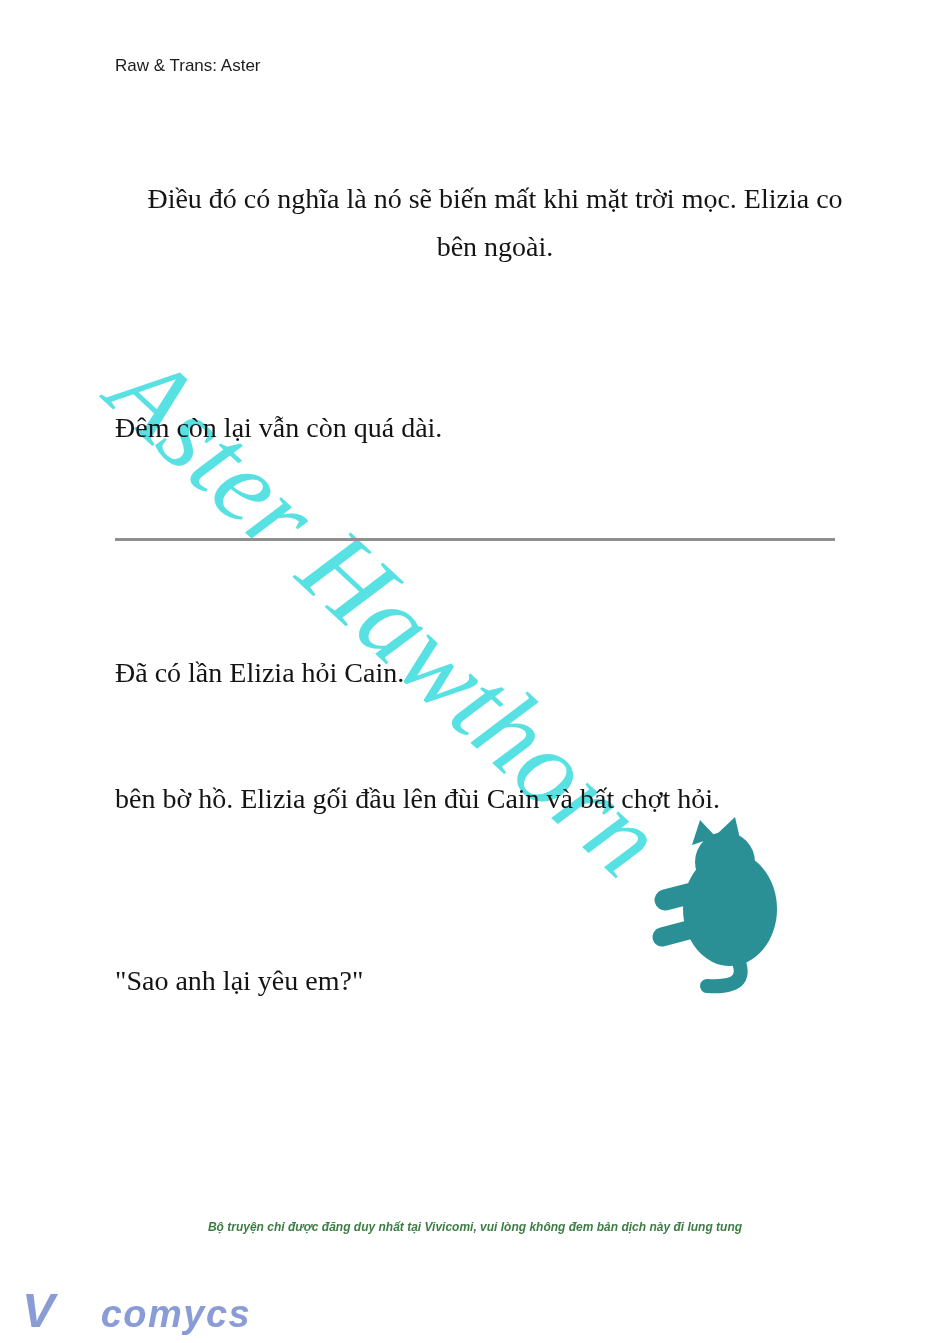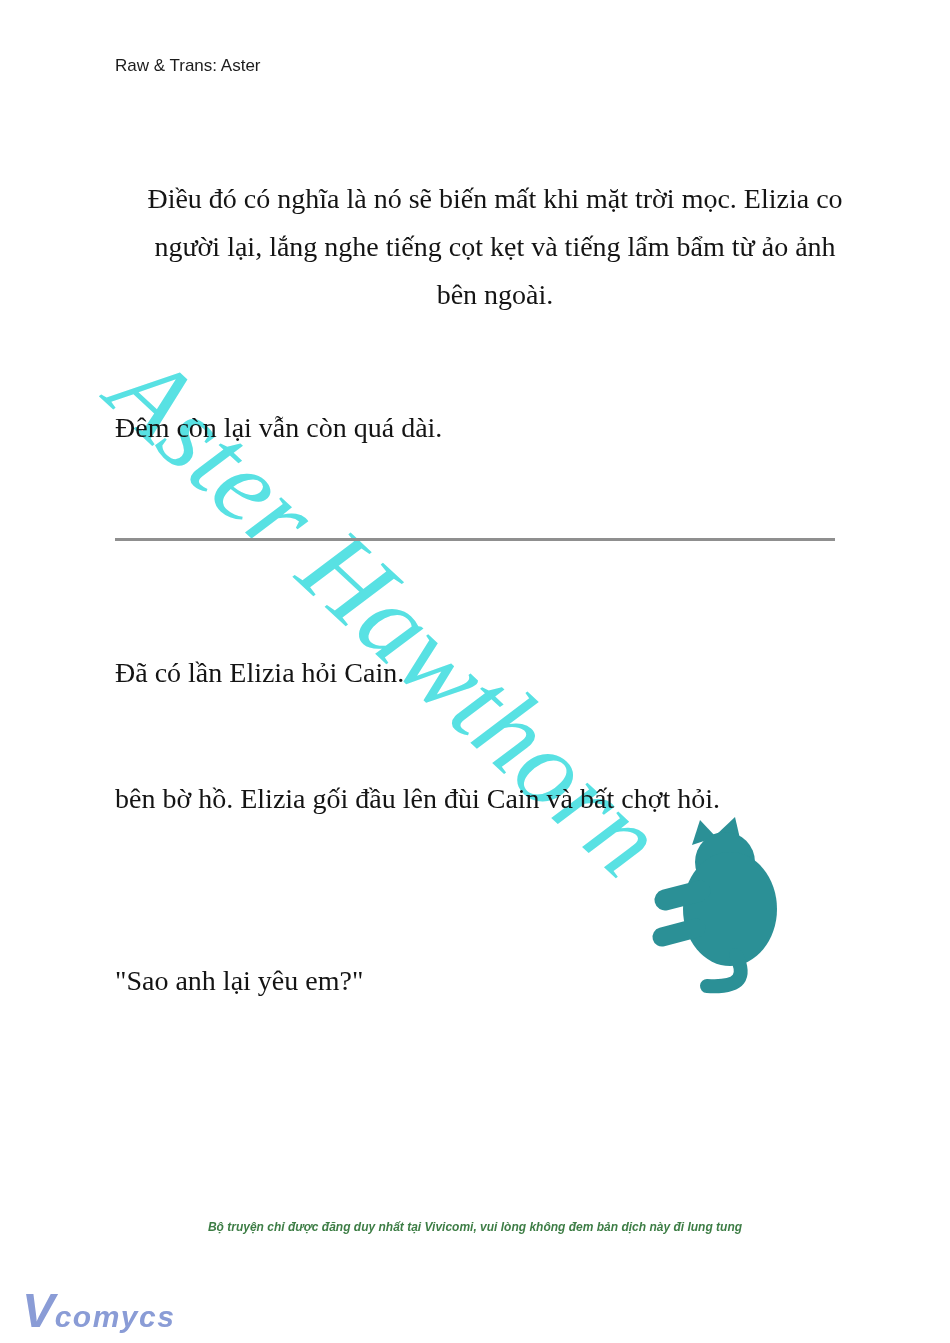--- a/index.html
+++ b/index.html
@@ -39,21 +39,21 @@
     text-align:center; font-family:"Liberation Sans", sans-serif;
     font-style:italic; font-weight:bold; font-size:12px; line-height:25px;
     color:#3d7d45;
   }
   .logo {
     position:absolute; left:22px; top:1282px; z-index:2;
     font-family:"Liberation Sans", sans-serif; font-style:italic; font-weight:bold;
     color:#8a9cd6; white-space:nowrap;
   }
   .logo .v    { font-size:49px; }
-  .logo .rest { font-size:30px; letter-spacing:1.5px; }
+  .logo .rest { font-size:38px; letter-spacing:1.5px;margin-left:46px; }
 </style>
 </head>
 <body>
 
 <div class="page">
 
   <div class="credit">Raw &amp; Trans: Aster</div>
 
   <div class="watermark">Aster Hawthorn</div>
 
@@ -62,21 +62,20 @@
     <polygon class="cat-fill" points="68,20 87,2 93,28"></polygon>
     <circle class="cat-fill" cx="77" cy="47" r="30"></circle>
     <ellipse class="cat-fill" cx="82" cy="94" rx="47" ry="57"></ellipse>
     <line class="cat-stroke" x1="52" y1="76" x2="17" y2="85" stroke-width="21" stroke-linecap="round"></line>
     <line class="cat-stroke" x1="48" y1="113" x2="14" y2="122" stroke-width="19" stroke-linecap="round"></line>
     <path class="cat-stroke" d="M88 140 C 98 161 94 173 59 171" stroke-width="14" stroke-linecap="round"></path>
   </svg>
 
   <div class="para" id="p1">
     <div class="line">Điều đó có nghĩa là nó sẽ biến mất khi mặt trời mọc. Elizia co</div>
-    <div class="line">người lại, lắng nghe tiếng cọt kẹt và tiếng lẩm bẩm từ ảo ảnh</div>
     <div class="line">bên ngoài.</div>
   </div>
 
   <div class="para" id="p2">
     <div class="line">Đêm còn lại vẫn còn quá dài.</div>
   </div>
 
   <div class="divider"></div>
 
   <div class="para" id="p3">

